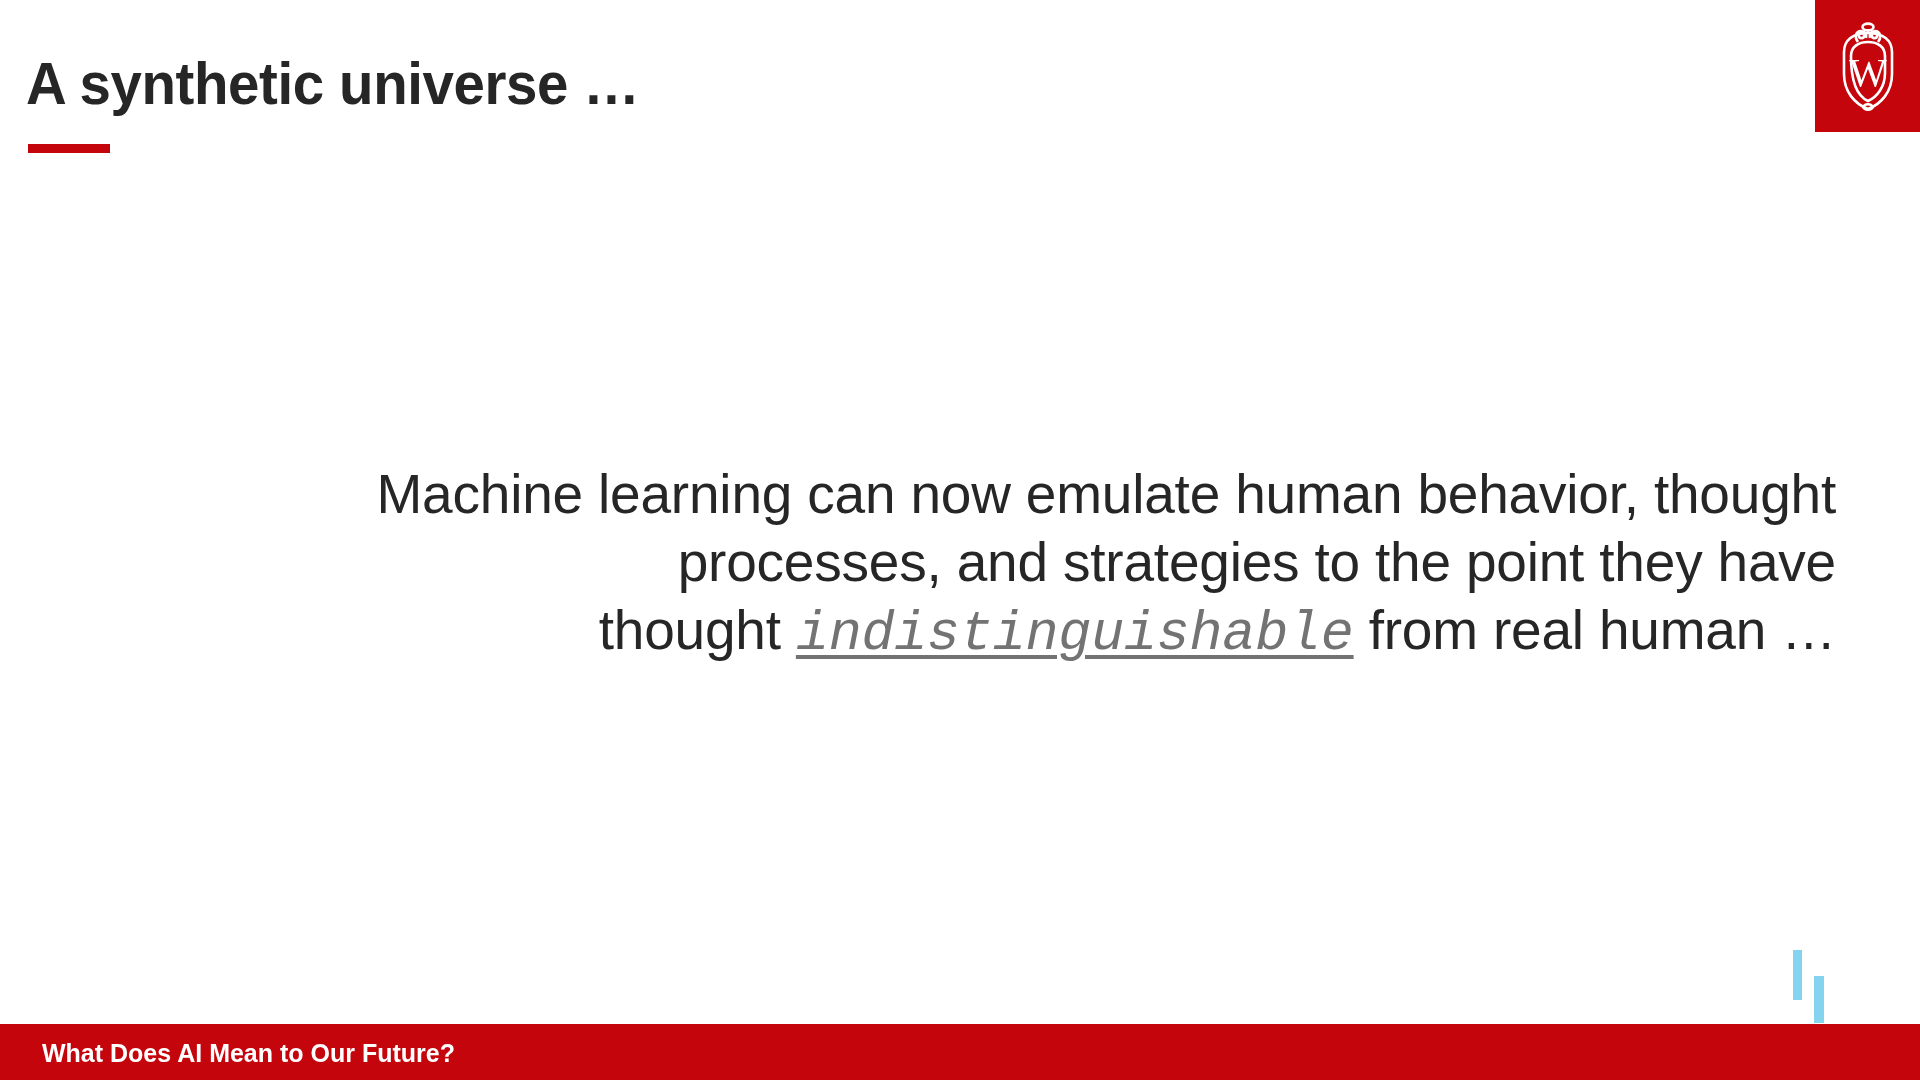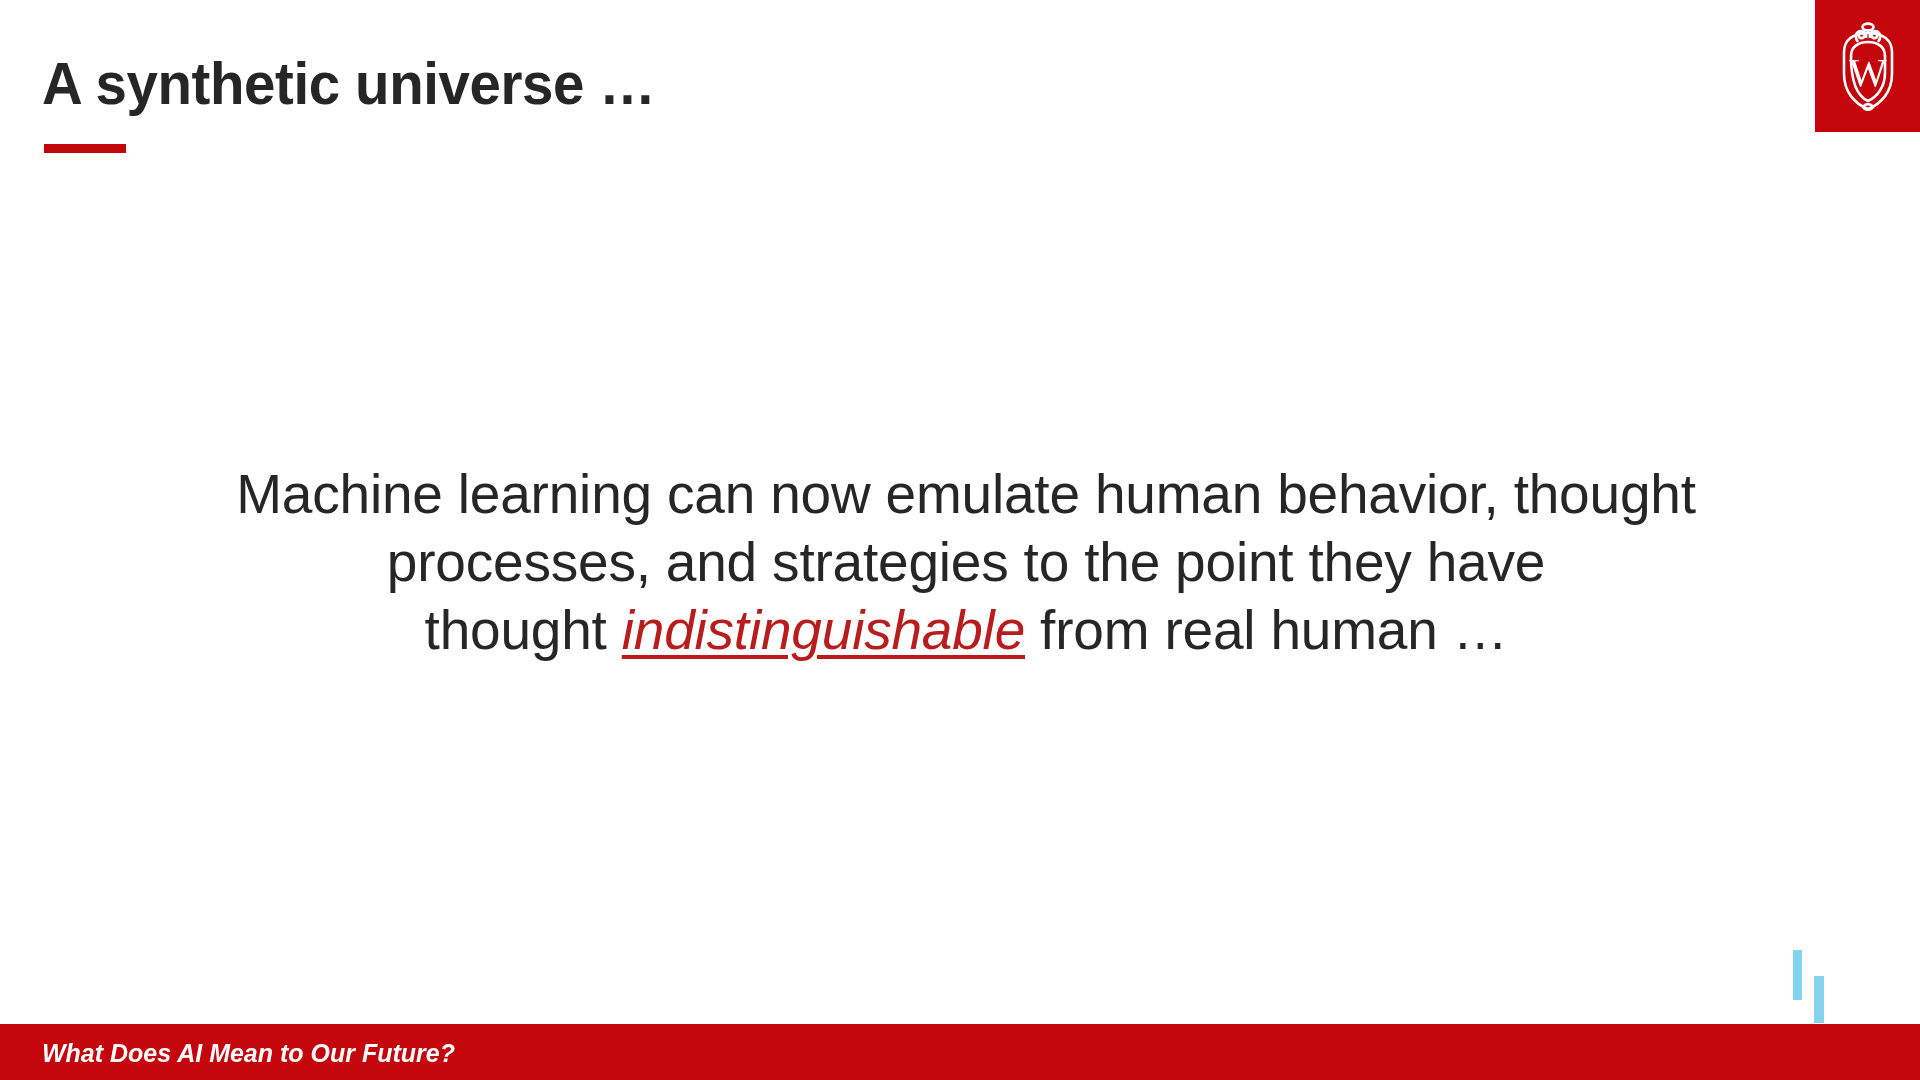--- a/index.html
+++ b/index.html
@@ -18,21 +18,21 @@
     position: relative;
     width: 1920px;
     height: 1080px;
     background: #ffffff;
     overflow: hidden;
   }
 
   
   #title-block {
     position: absolute;
-    left: 42px;
+    left: 26px;
     top: 52px;
     width: 1700px;
   }
   #slide-title {
     font-family: "Liberation Sans Narrow", "Liberation Sans", sans-serif;
     font-weight: bold;
     font-size: 60px;
     line-height: 1.05;
     letter-spacing: -0.4px;
     color: #262626;
@@ -64,37 +64,38 @@
   #uw-logo svg {
     display: block;
   }
 
   
   #body-text {
     position: absolute;
     left: 96px;
     top: 460px;
     width: 1740px;
-    text-align: center;
+    text-align: right;
     font-family: "Liberation Sans Narrow", "Liberation Sans", sans-serif;
     font-size: 55px;
     line-height: 68px;
     color: #262626;
     letter-spacing: -0.2px;
   }
   #body-text .bodyline {
     display: block;
     white-space: nowrap;
   }
   .emph-red {
-    color: #b91c1c;
+    color: #737373;
     font-style: italic;
     text-decoration: underline;
     text-decoration-thickness: 4px;
     text-underline-offset: 6px;
+    font-family: Liberation Mono, monospace;
   }
 
   
   #deco-bar-left {
     position: absolute;
     left: 1793px;
     top: 950px;
     width: 9px;
     height: 50px;
     background: #85d4ef;
@@ -120,21 +121,20 @@
   #footer-label {
     position: absolute;
     left: 42px;
     top: 15px;
     font-family: "Liberation Sans Narrow", "Liberation Sans", sans-serif;
     font-weight: bold;
     font-size: 25px;
     color: #ffffff;
     letter-spacing: 0px;
     white-space: nowrap;
-    font-style: italic;
   }
 </style>
 </head>
 <body>
 
 <div id="slide">
 
   <div id="title-block">
     <div id="slide-title">A synthetic universe …</div>
     <div id="title-accent-bar"></div>

